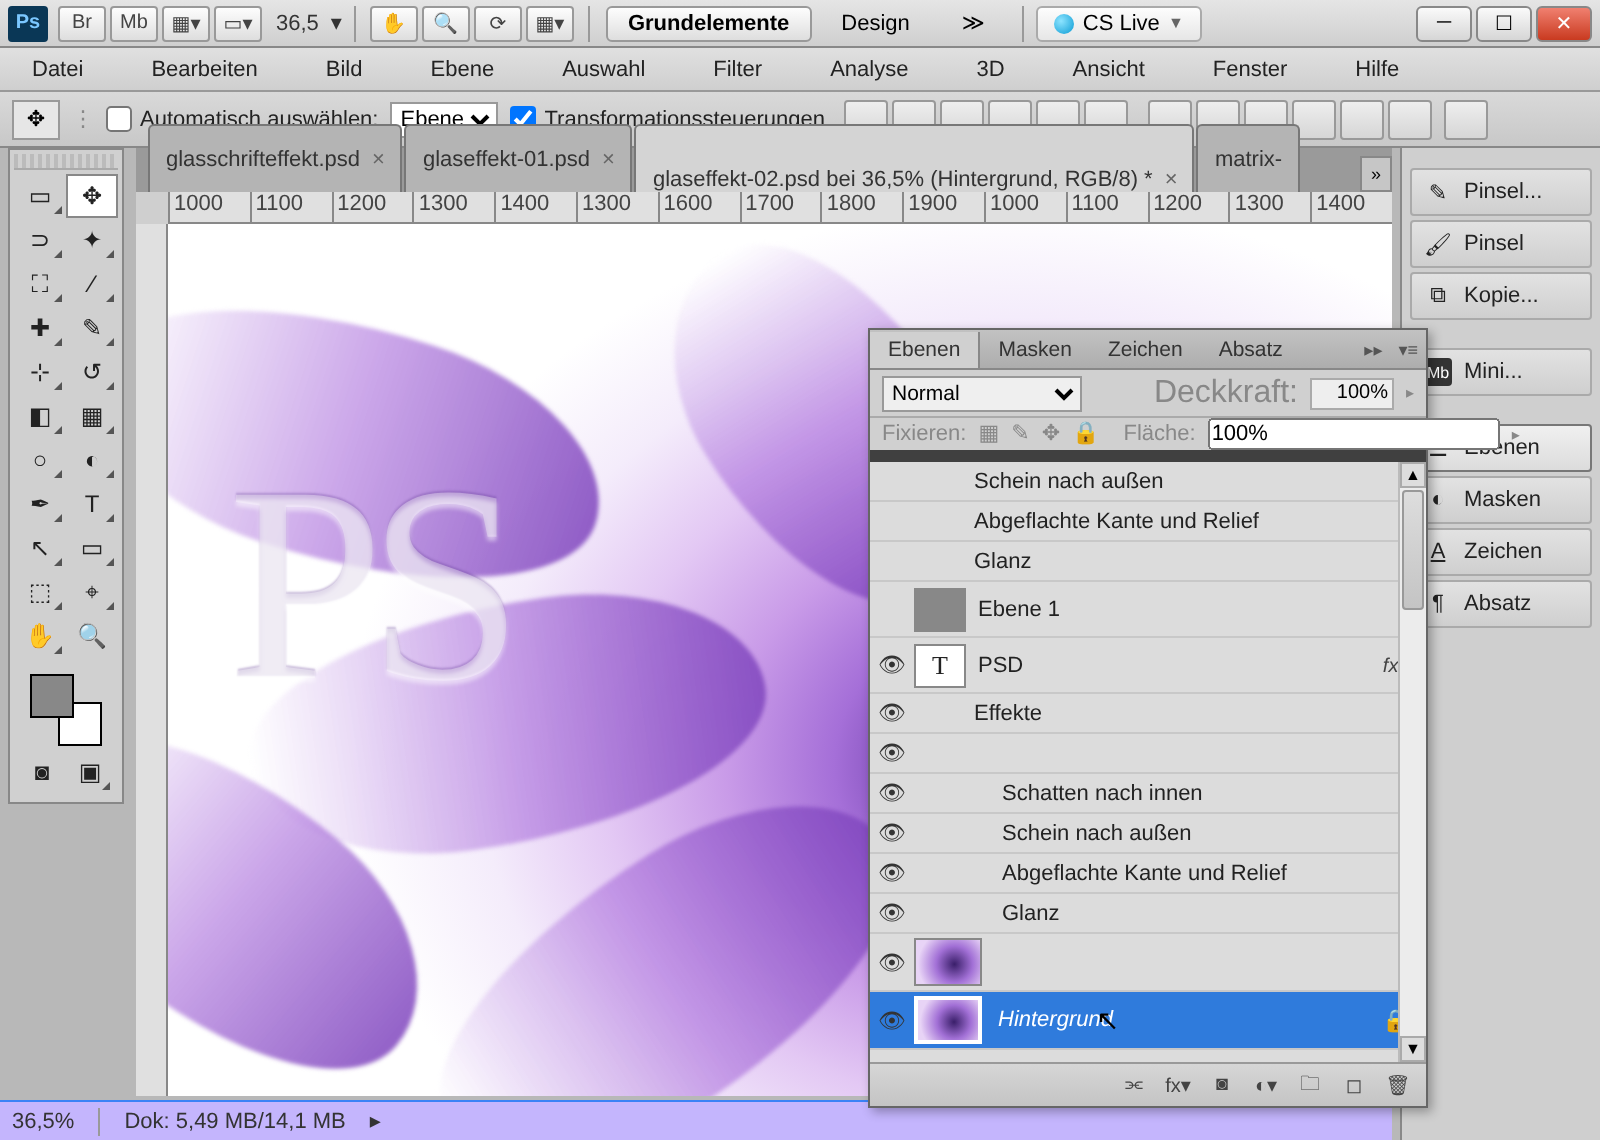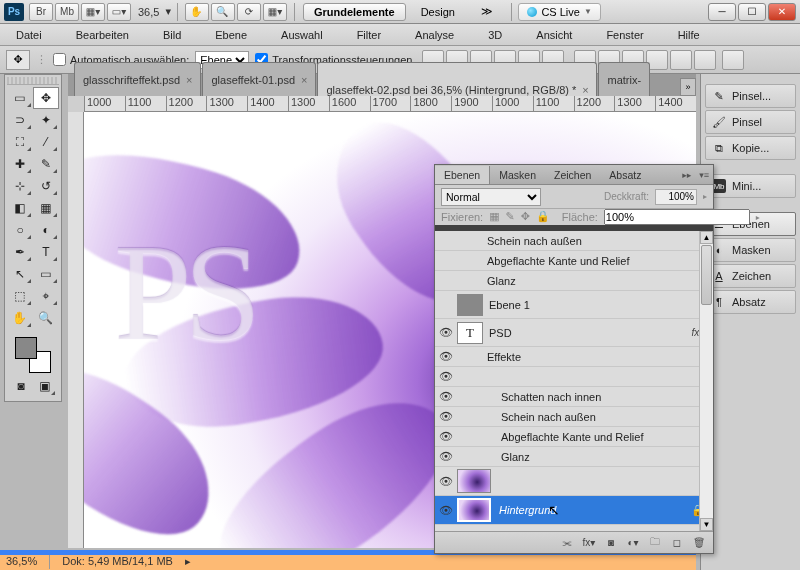--- a/index.html
+++ b/index.html
@@ -61,40 +61,40 @@
 .canvas .petals::before { left: -40px; top: 50px; transform: rotate(18deg); }
 .canvas .petals::after { left: 40px; top: 190px; transform: rotate(-8deg); }
 .canvas .p3 { left: 120px; top: 320px; transform: rotate(-32deg); }
 .canvas .p4 { left: -80px; top: 280px; transform: rotate(40deg); width: 220px; }
 .canvas .p5 { left: 230px; top: 40px; transform: rotate(58deg); width: 200px; }
 .canvas .center { position:absolute; right:-60px; bottom:-30px; width:280px; height:260px; border-radius:50%; background: radial-gradient(circle, #1a0a2f 0%, #2a1650 34%, #4a2a80 58%, #6038a0 80%); box-shadow: 0 0 30px rgba(0,0,0,0.3) inset; }
 .canvas .center::before { content:""; position:absolute; inset:26px; border-radius:50%; background: repeating-radial-gradient(circle, #f2c030 0 3px, transparent 3px 9px); opacity:0.35; }
 .canvas .watermark { position:absolute; left:30px; top:100px; font-family: Georgia, 'Times New Roman', serif; font-size:140px; color: rgba(255,255,255,0.35); text-shadow: 0 2px 2px rgba(255,255,255,0.5), 0 -1px 1px rgba(100,60,150,0.3); letter-spacing: -8px; }
 
 
-.statusbar { position: absolute; left: 0; bottom: 0; right: 104px; height: 20px; background: #fdba74; border-top: 5px solid #3b82f6; display: flex; padding: 0 6px; gap: 12px; font-size: 10.5px; color: #333; }
+.statusbar { position: absolute; left: 0; bottom: 0; right: 104px; height: 20px; background: #c4b5fd; border-top: 1px solid #3b82f6; display: flex; align-items: center; padding: 0 6px; gap: 12px; font-size: 10.5px; color: #333; }
 .statusbar .sep { width: 1px; height: 14px; background: #999; }
 
 
 .rdock { position: absolute; right: 0; top: 74px; width: 100px; bottom: 0; background: #cfcfcf; border-left: 1px solid #888; z-index: 2; }
 .rdock .ritem { height: 24px; display: flex; align-items: center; gap: 6px; padding: 0 6px; border: 1px solid #aaa; margin: 2px 4px; background: linear-gradient(#e2e2e2,#cfcfcf); border-radius: 2px; font-size: 10.5px; color: #222; }
 .rdock .ritem.sel { background: linear-gradient(#f0f0f0,#dcdcdc); border-color: #777; }
 .rdock .ritem .ric { width: 14px; height: 14px; display: inline-flex; align-items: center; justify-content: center; }
 .rdock .rgap { height: 10px; }
 
 
 .layerspanel { position: absolute; left: 434px; top: 164px; width: 280px; height: 390px; background: #d0d0d0; border: 1px solid #666; box-shadow: 2px 2px 5px rgba(0,0,0,0.3); z-index: 10; display: flex; flex-direction: column; }
 .layerspanel .lp-tabs { height: 20px; background: linear-gradient(#c2c2c2,#adadad); display: flex; align-items: center; border-bottom: 1px solid #888; }
 .layerspanel .lp-tab { padding: 3px 9px; font-size: 10.5px; color: #333; }
 .layerspanel .lp-tab.active { background: #d0d0d0; border-right: 1px solid #888; }
 .layerspanel .lp-tabs .sp { flex: 1; }
 .layerspanel .lp-tabs .arr { padding: 0 4px; color: #555; font-size: 9px; }
 .layerspanel .lp-opts { height: 24px; display: flex; align-items: center; padding: 0 6px; gap: 6px; border-bottom: 1px solid #aaa; }
 .layerspanel .lp-opts select { width: 100px; height: 18px; font-size: 10.5px; border: 1px solid #999; }
-.layerspanel .lp-opts .lab { color: #888; font-size: 10px; }
+.layerspanel .lp-opts .lab { color: #888; font-size: 16px; }
 .layerspanel .lp-opts input { width: 42px; height: 16px; font-size: 10px; text-align: right; border: 1px solid #aaa; background: #eee; padding-right: 2px; }
 .layerspanel .lp-lock { height: 22px; display: flex; align-items: center; padding: 0 6px; gap: 6px; border-bottom: 6px solid #404040; color: #888; font-size: 10px; }
 .layerspanel .lp-lock .lki { width: 14px; height: 14px; display: inline-block; text-align: center; }
 .layerspanel .lp-body { flex: 1; background: #dcdcdc; overflow: hidden; position: relative; }
 .layerspanel .lrow { display: flex; align-items: center; min-height: 20px; border-bottom: 1px solid #c8c8c8; font-size: 10.5px; color: #222; }
 .layerspanel .lrow.big { min-height: 28px; }
 .layerspanel .lrow .eye { width: 22px; text-align: center; color: #333; font-size: 11px; }
 .layerspanel .lrow .thumb { width: 26px; height: 22px; background: #fff; border: 1px solid #888; margin: 2px 4px 2px 0; display: flex; align-items: center; justify-content: center; font-family: Georgia, serif; font-size: 13px; }
 .layerspanel .lrow .lname { flex: 1; padding-left: 2px; }
 .layerspanel .lrow .fx { padding: 0 6px; font-style: italic; color: #444; font-size: 10px; }

